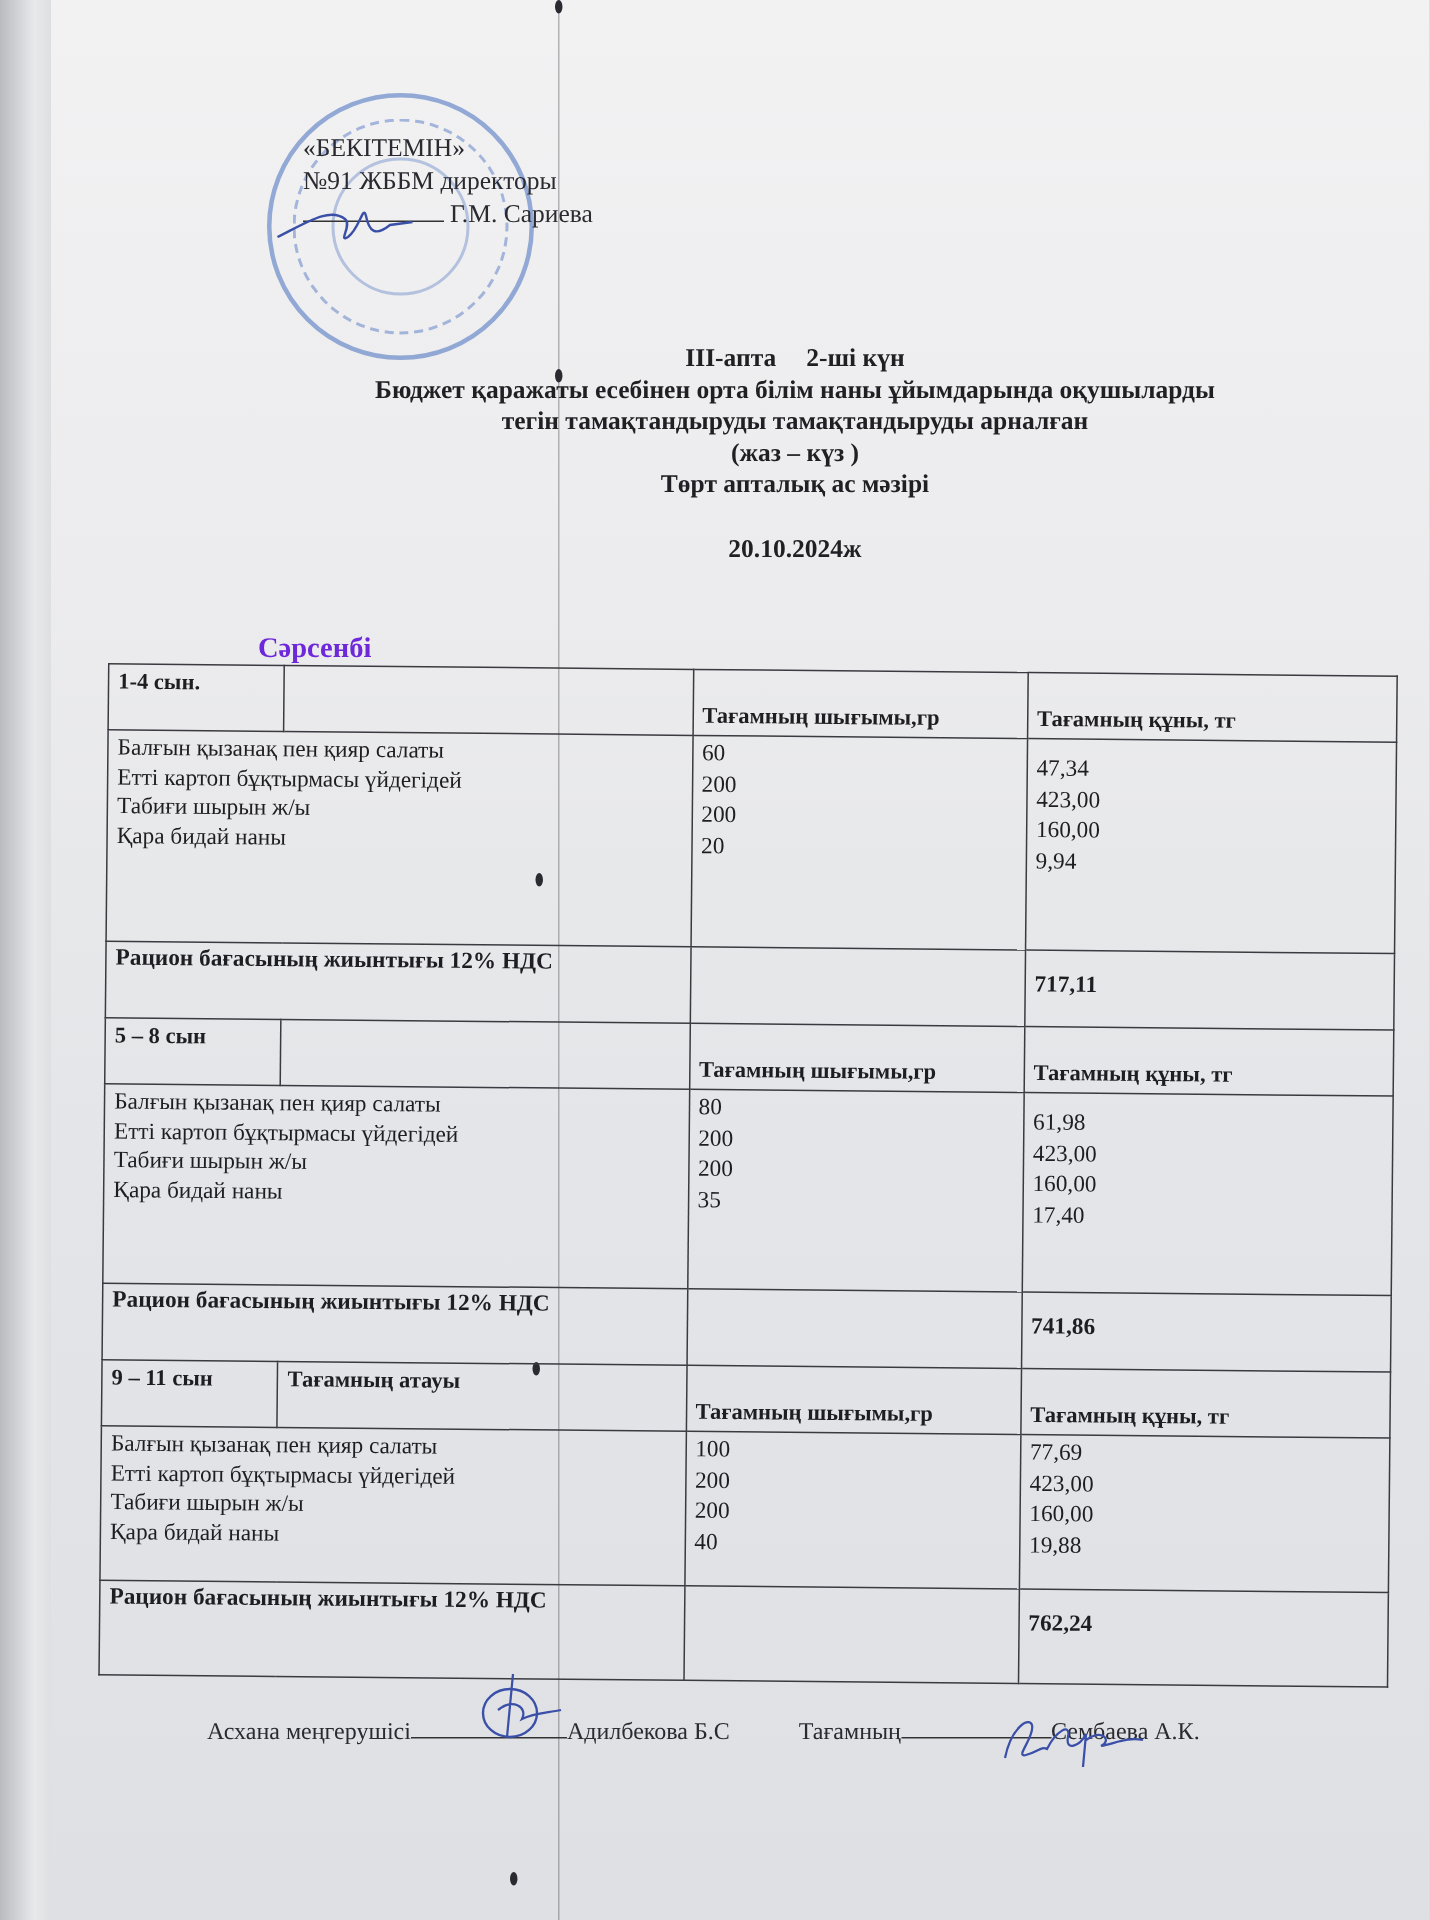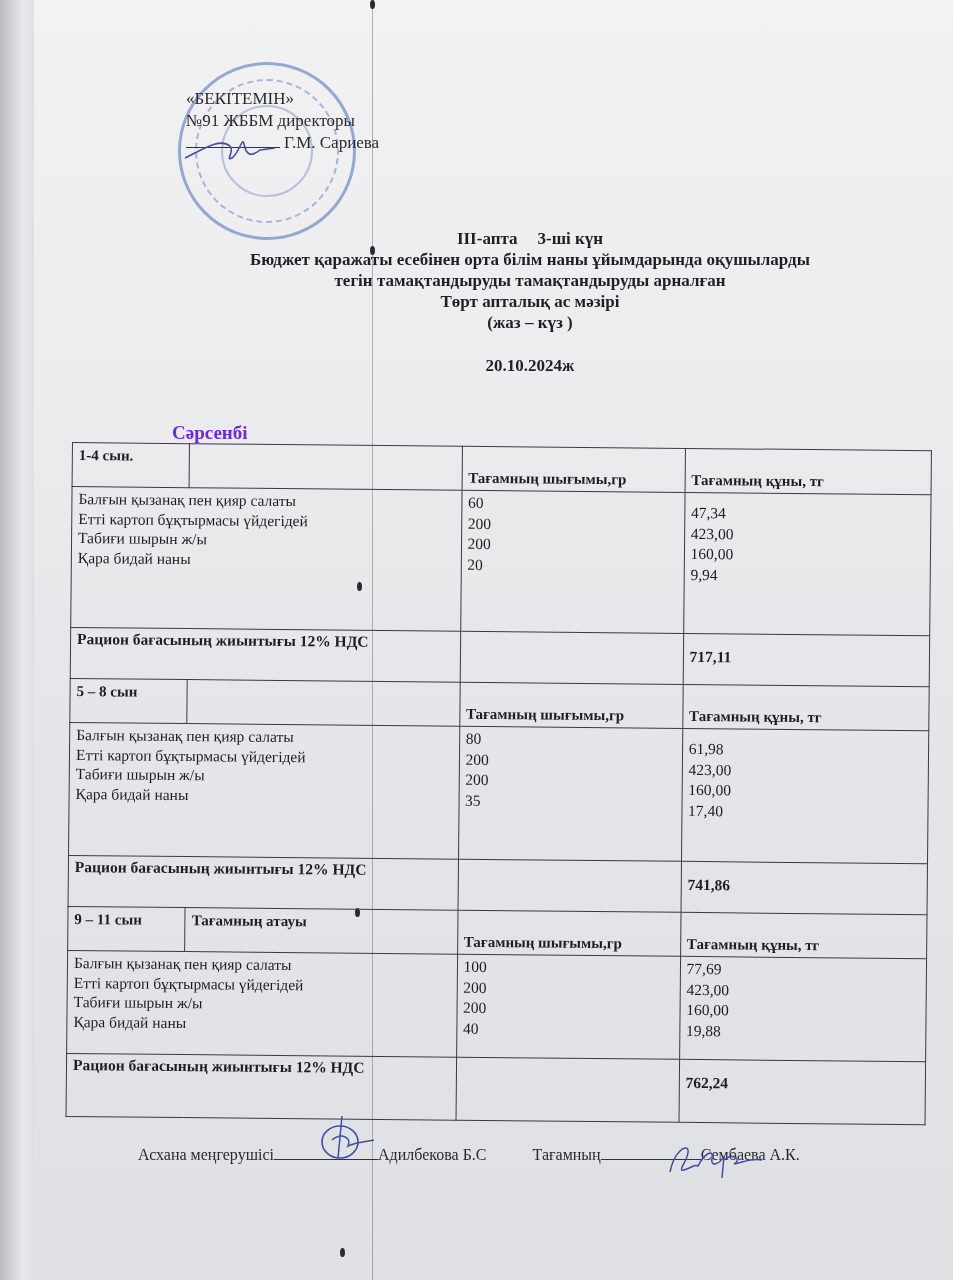--- a/index.html
+++ b/index.html
@@ -38,21 +38,21 @@
     }
     .stamp::before {
       content: ""; position: absolute; left: 14px; top: 14px; right: 14px; bottom: 14px;
       border-radius: 50%; border: 2px dashed rgba(70,110,190,0.45);
     }
     .stamp::after {
       content: ""; position: absolute; left: 40px; top: 40px; right: 40px; bottom: 40px;
       border-radius: 50%; border: 2px solid rgba(70,110,190,0.35);
     }
     .approval {
-      position: absolute; left: 186px; top: 88px;
+      position: absolute; left: 202px; top: 88px;
       font-size: 17px; line-height: 22px; color: #2a2a30;
     }
     .approval .line { white-space: nowrap; }
     .approval .sig-blank {
       display: inline-block; width: 94px; border-bottom: 1px solid #333;
       margin-right: 4px; height: 14px; vertical-align: baseline;
     }
     .sig-svg { position: absolute; }
 
     .titles {
@@ -128,25 +128,25 @@
 <div class="approval">
   <div class="line">«БЕКІТЕМІН»</div>
   <div class="line">№91 ЖББМ директоры</div>
   <div class="line"><span class="sig-blank"></span><span>Г.М. Сариева</span></div>
 </div>
 <svg class="sig-svg" style="left:180px; top:128px;" width="100" height="40">
   <path d="M5 30 C 25 20, 40 10, 50 18 C 55 22, 45 34, 52 30 C 60 24, 62 8, 64 16 C 66 26, 70 30, 80 22 L 95 20" stroke="#3a4fa8" stroke-width="1.6" fill="none"></path>
 </svg>
 
 <div class="titles">
-  <div class="week-line"><span>ІІІ-апта</span><span>3-ші күн</span></div>
+  <div class="week-line"><span>ІІІ-апта</span><span>2-ші күн</span></div>
   <div>Бюджет қаражаты есебінен орта білім наны ұйымдарында оқушыларды</div>
   <div>тегін тамақтандыруды тамақтандыруды арналған</div>
+  <div>(жаз – күз  )</div>
   <div>Төрт апталық ас мәзірі</div>
-  <div>(жаз – күз  )</div>
   <div class="date">20.10.2024ж</div>
 </div>
 
 <div class="day-label">Сәрсенбі</div>
 
 <table class="menu-table">
 
   <tbody>
       <tr class="hdr">
     <td class="c1 grade">1-4 сын.</td>

